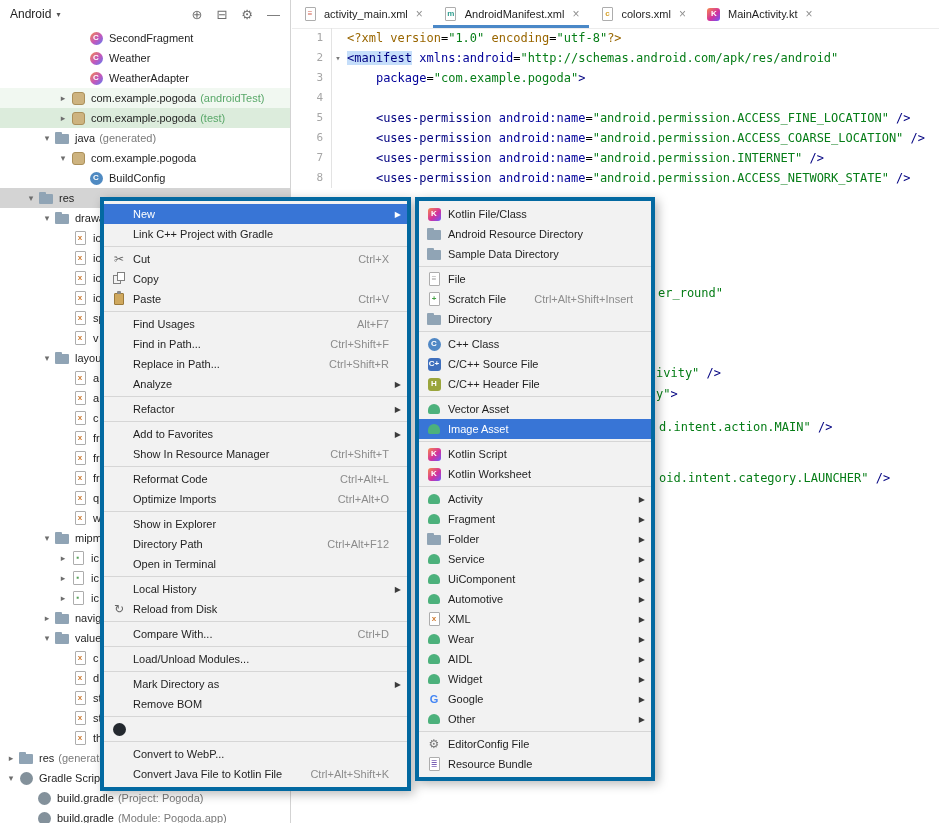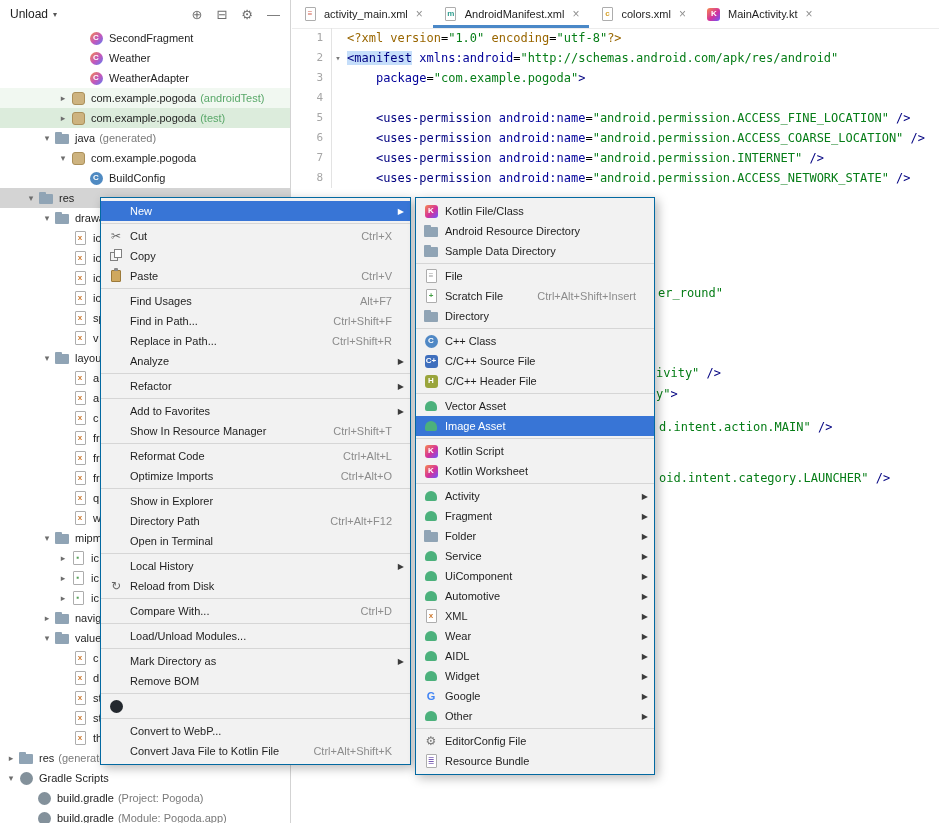--- a/index.html
+++ b/index.html
@@ -42,41 +42,41 @@
   .cline{display:flex;height:20px}
   .ln{width:40px;flex:none;box-sizing:border-box;text-align:right;padding-right:8px;color:var(--c-num);border-right:1px solid #e3e3e3;font-size:11px;line-height:20px}
   .fold{width:12px;flex:none;text-align:center;color:#7a7a7a;font-size:9px;line-height:20px}
   .ctext{white-space:pre;padding-left:3px}
   .pro{color:var(--c-pro)} .str{color:var(--c-str)} .tag{color:var(--c-tag)}
   .att{color:var(--c-att)} .pln{color:#000}
   .hl{background:var(--c-hl)}
   .frag{position:absolute;white-space:pre}
 
   
-  .menu{position:absolute;background:#f2f2f2;border:1px solid #0369a1;box-shadow:3px 3px 10px rgba(0,0,0,.28);padding:3px 0;z-index:10;box-sizing:border-box}
+  .menu{position:absolute;background:#f2f2f2;border:4px solid #0369a1;box-shadow:3px 3px 10px rgba(0,0,0,.28);padding:3px 0;z-index:10;box-sizing:border-box}
   #ctx{left:100px;top:197px;width:311px}
   #sub{left:415px;top:197px;width:240px}
   .mi{height:20px;display:flex;align-items:center;padding:0 6px 0 7px;cursor:pointer;white-space:nowrap}
   .mic{width:22px;flex:none;display:flex;align-items:center}
   .mlabel{flex:1;overflow:hidden}
   .msc{color:#8c8c8c;margin-left:12px}
   .marr{width:12px;flex:none;text-align:right;font-size:8px;color:#3c3c3c}
   .mi.sel{background:var(--sel);color:#fff}
   .mi.sel .marr{color:#fff}
   .msep{height:1px;background:#d6d6d6;margin:2px 0}
 </style>
 </head>
 <body>
 
 <div id="app">
 
   <div id="panel">
     <div id="panel-header">
       <span id="view-sel">
-        <span>Unload</span>
+        <span>Android</span>
         <span class="caret">▾</span>
       </span>
       <span id="panel-actions">
           <span class="hicon">⊕</span>
           <span class="hicon">⊟</span>
           <span class="hicon">⚙</span>
           <span class="hicon">—</span>
         </span>
     </div>
     <div id="tree">
@@ -431,20 +431,25 @@
         <div class="frag" style="left: 367px; top: 440px;"><span class="str">oid.intent.category.LAUNCHER"</span><span class="tag"> /&gt;</span></div>
       </div>
   </div>
 
   <div id="ctx" class="menu">
       <div class="mi sel">
         <span class="mic"></span>
         <span class="mlabel">New</span>
         <span class="marr">▶</span>
       </div>
+      <div class="mi">
+        <span class="mic"></span>
+        <span class="mlabel">Link C++ Project with Gradle</span>
+        <span class="marr"></span>
+      </div>
       <div class="msep"></div>
       <div class="mi">
         <span class="mic">
           <span class="ic" style="color: rgb(102, 102, 102); font-size: 12px;">✂</span>
         </span>
         <span class="mlabel">Cut</span>
         <span class="msc">Ctrl+X</span>
         <span class="marr"></span>
       </div>
       <div class="mi">

